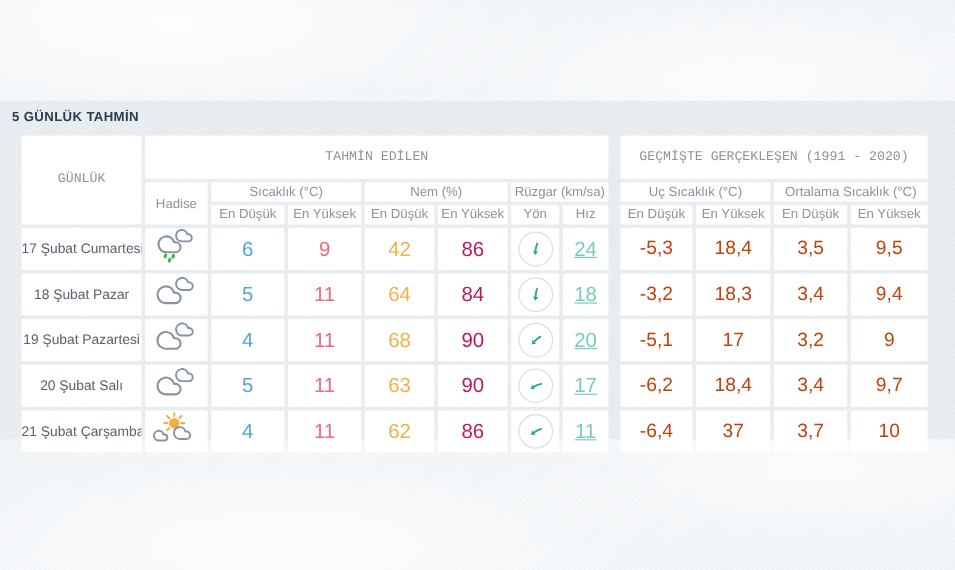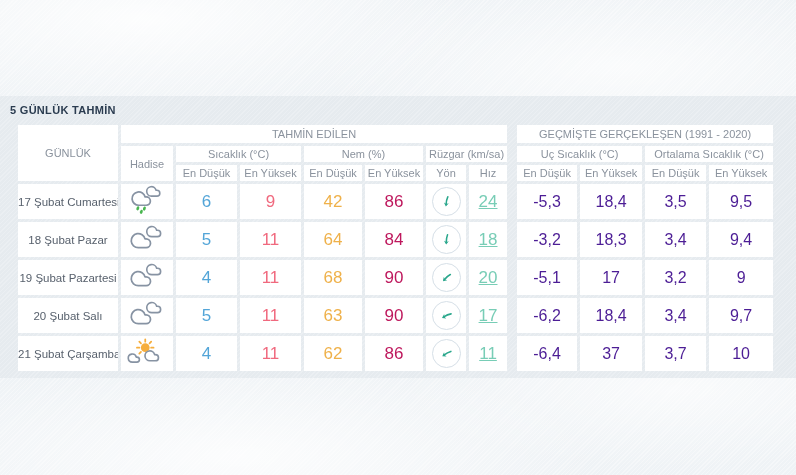--- a/index.html
+++ b/index.html
@@ -9,51 +9,51 @@
   
   .bg-decor{position:absolute;inset:0;
     background-image:
       radial-gradient(60% 30% at 18% 4%, rgba(255,255,255,.85) 0%, rgba(255,255,255,0) 70%),
       radial-gradient(55% 26% at 78% 14%, rgba(255,255,255,.7) 0%, rgba(255,255,255,0) 70%),
       radial-gradient(65% 30% at 30% 96%, rgba(255,255,255,.8) 0%, rgba(255,255,255,0) 70%),
       radial-gradient(50% 24% at 85% 82%, rgba(255,255,255,.65) 0%, rgba(255,255,255,0) 70%),
       repeating-linear-gradient(135deg, rgba(255,255,255,.35) 0 1px, rgba(0,0,0,0) 1px 3px);
   }
 
-  .forecast-panel{position:absolute;left:0;top:96px;width:796px;height:282px;
+  .forecast-panel{position:absolute;left:0;top:84px;width:796px;height:282px;
     background:#e6ebef;
     background-image:repeating-linear-gradient(135deg, rgba(255,255,255,.22) 0 1px, rgba(0,0,0,0) 1px 3px);}
   .section-title{margin:0;padding:8px 0 6px 10px;font-size:11px;font-weight:bold;
     color:#2b3c50;letter-spacing:.3px;}
 
   table.forecast{border-collapse:separate;border-spacing:3px;table-layout:fixed;
     width:761px;margin-left:15px;}
   .forecast th,.forecast td{background:#ffffff;text-align:center;vertical-align:middle;
     padding:0;font-weight:normal;overflow:hidden;white-space:nowrap;}
   .forecast th{font-size:11px;color:#8a929d;}
   .forecast th.sep,.forecast td.sep{background:transparent;}
-  tr.gh th{height:18px;}
+  tr.gh th{height:36px;font-family:Liberation Mono, monospace;}
   tr.ch th{height:16px;}
   tr.sh th{height:16px;}
   tbody tr{height:35px;}
 
   .sub-low{color:#53a5d8;}
   .sub-high{color:#f2586e;}
   .sub-hlow{color:#efae45;}
   .sub-hhigh{color:#898cc0;}
   .sub-gray{color:#8a929d;}
 
   td.c-date{font-size:11.5px;color:#58616d;}
   td.num{font-size:17px;}
   .v-low{color:#53a5d8;}
   .v-high{color:#f0697e;}
   .v-hlow{color:#efb14a;}
   .v-hhigh{color:#be185d;}
   .v-speed{color:#78cdb6;text-decoration:underline;}
-  td.v-hist{font-size:16px;color:#4c1d95;}
+  td.v-hist{font-size:16px;color:#c2410c;}
 
   .icon-slot{display:inline-flex;align-items:center;justify-content:center;}
   .wicon{width:42px;height:30px;display:block;}
 
   .wind-circle{display:inline-flex;align-items:center;justify-content:center;
     width:27px;height:27px;border:1px solid #d6dfe7;border-radius:50%;background:#fff;}
   .rot{display:flex;width:17px;height:17px;align-items:center;justify-content:center;}
   .rot svg{width:17px;height:17px;display:block;}
 
   .svg-defs{position:absolute;width:0;height:0;overflow:hidden;}

